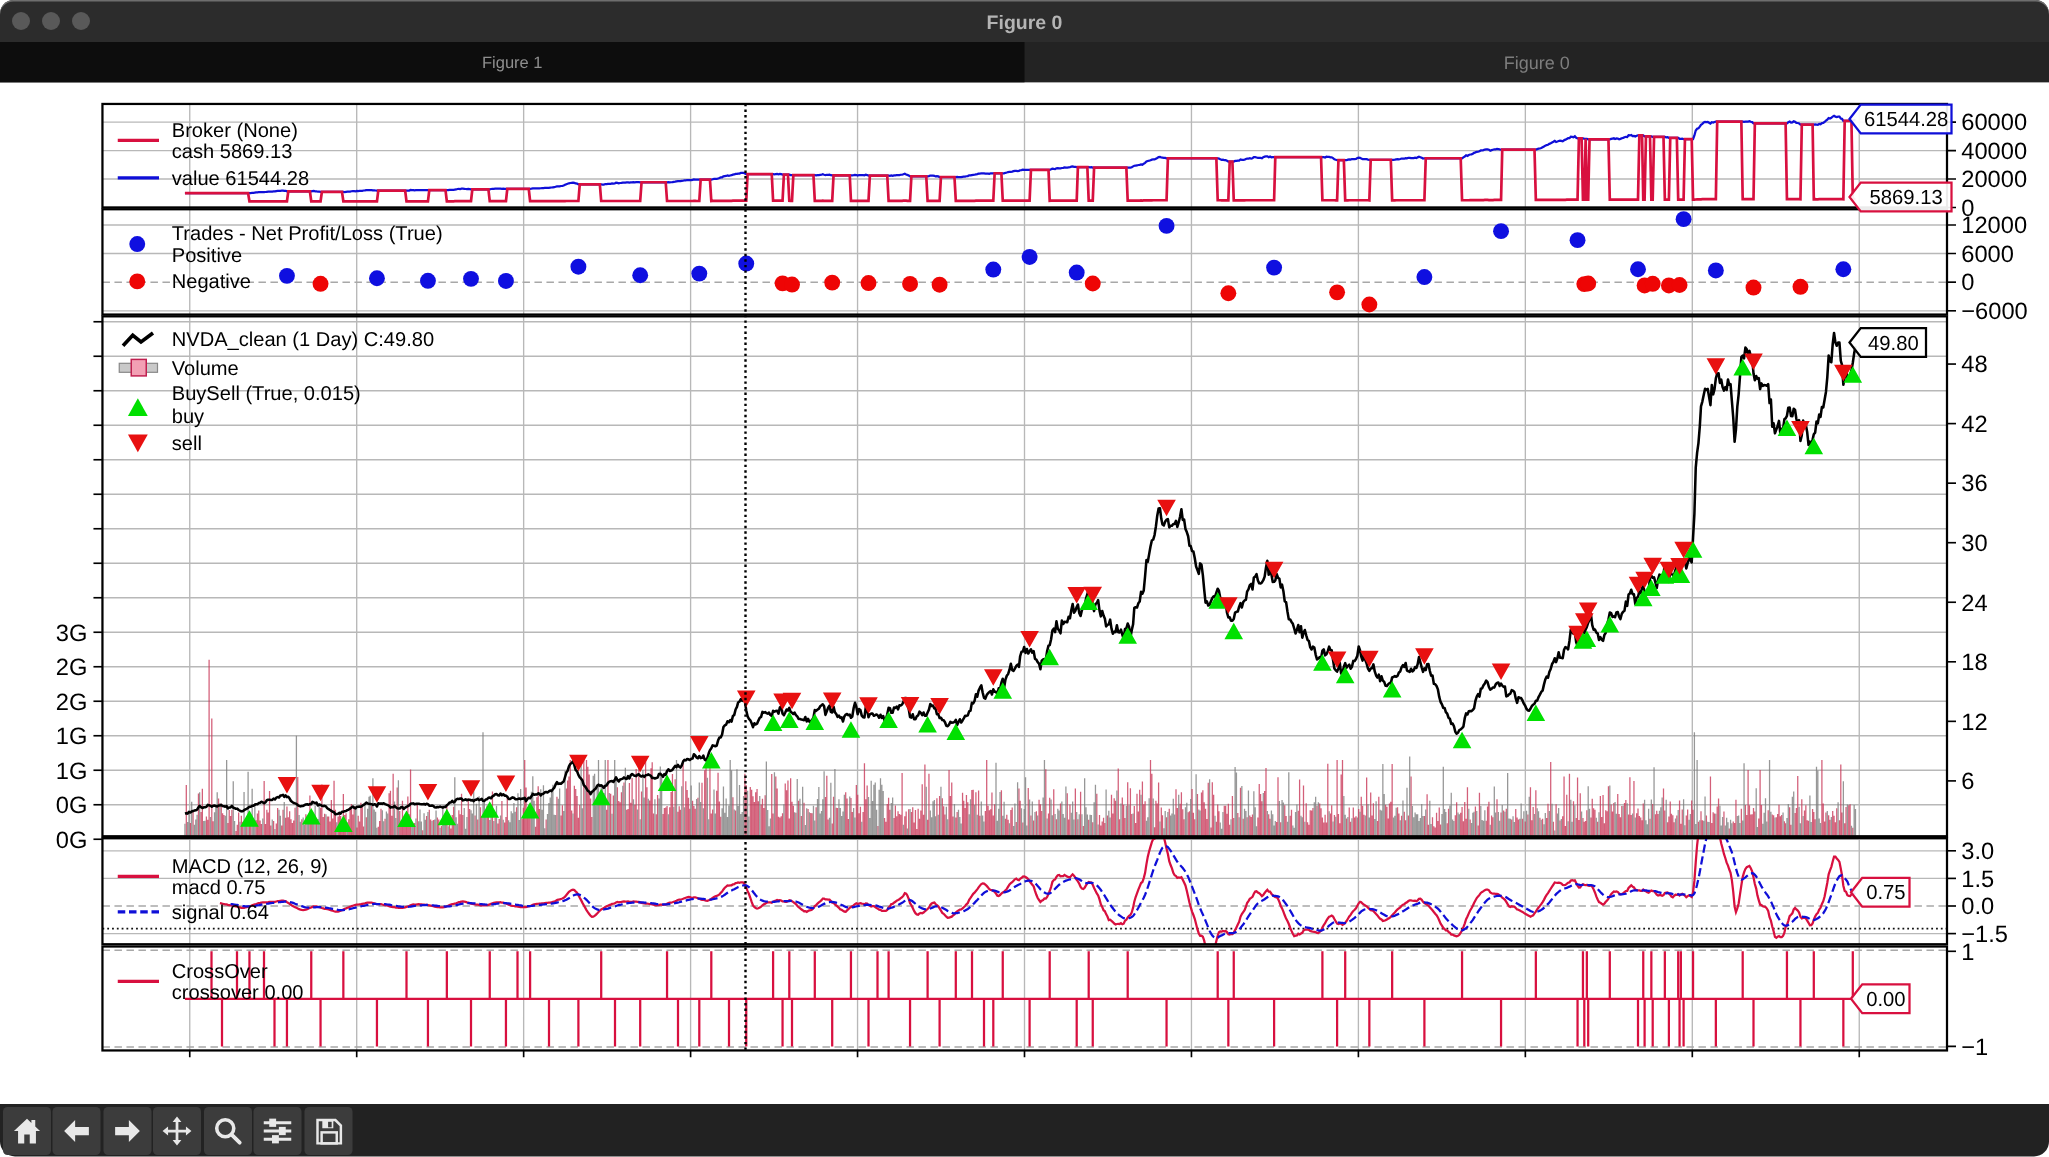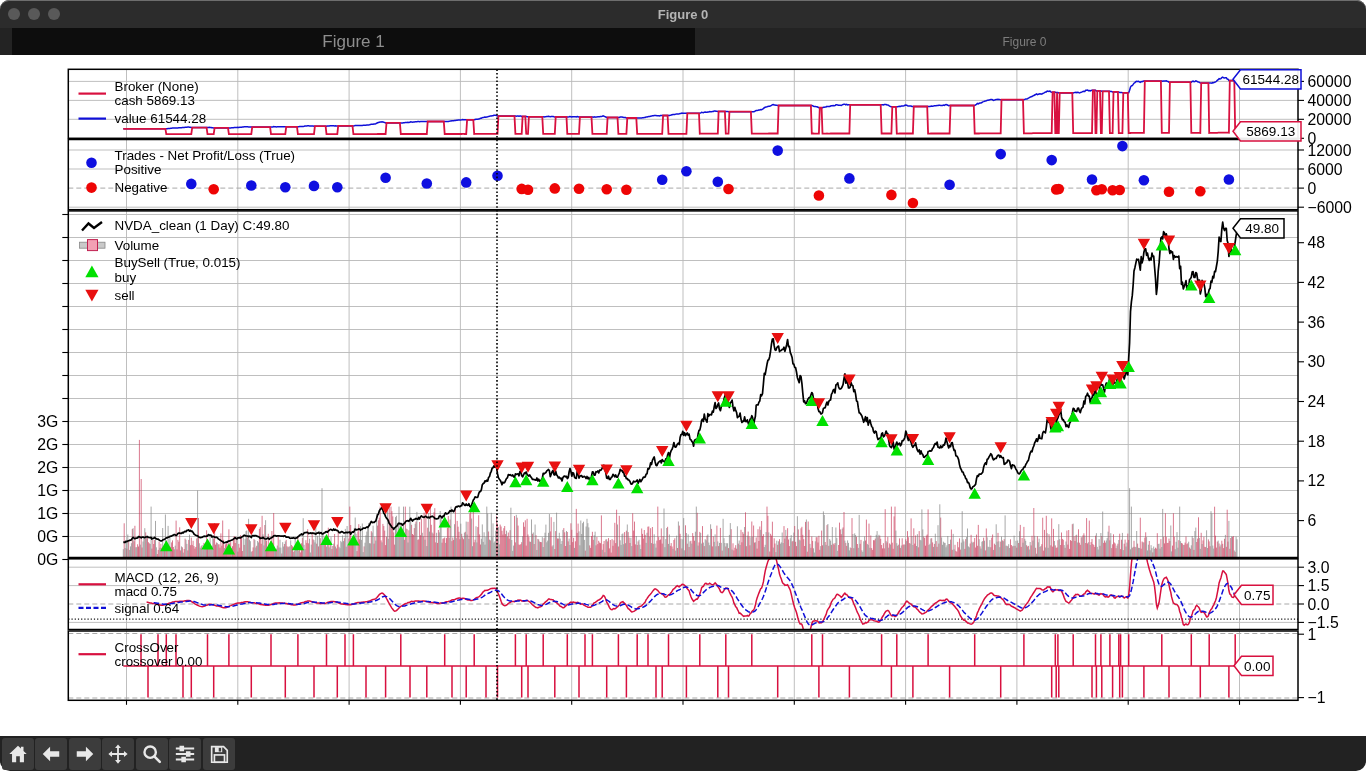--- a/index.html
+++ b/index.html
@@ -1,19 +1,19 @@
 <!DOCTYPE html>
 <html><head><meta charset="utf-8"><style>
 *{margin:0;padding:0;box-sizing:border-box}
 body{width:1366px;height:771px;background:#fff;font-family:"Liberation Sans",sans-serif;position:relative;overflow:hidden}
 .titlebar{position:absolute;top:0;left:0;width:1366px;height:28px;background:#2c2c2c;border-radius:9px 9px 0 0;box-shadow:inset 0 1px 0 #6e6e6e}
 .dot{position:absolute;top:8px;width:12.2px;height:12.2px;border-radius:50%;background:#595959}
 .title{position:absolute;top:0;left:0;width:100%;height:28px;line-height:29px;text-align:center;color:#b4b4b4;font-size:13px;font-weight:bold}
 .tabs{position:absolute;top:28px;left:0;width:1366px;height:27px;background:#232323}
-.tab1{position:absolute;left:12px;top:0;width:683px;height:27px;background:#0d0d0d;color:#8e8e8e;font-size:17px;text-align:center;line-height:28px}
+.tab1{position:absolute;left:0;top:0;width:683px;height:27px;background:#0d0d0d;color:#8e8e8e;font-size:11px;text-align:center;line-height:28px}
 .tab2{position:absolute;left:683px;top:0;width:683px;height:27px;color:#7d7d7d;font-size:12px;text-align:center;line-height:28px}
 .toolbar{position:absolute;top:736px;left:0;width:1366px;height:35px;background:#222;border-radius:0 0 10px 10px}
 .tbtn{position:absolute;top:1.5px;width:32px;height:32px;background:#3c3c3c;border-radius:3px}
 .tbtn svg{position:absolute;left:5px;top:5px}
 </style></head><body>
 <div class="titlebar">
 <div class="dot" style="left:8px"></div>
     <div class="dot" style="left:28px"></div>
     <div class="dot" style="left:48px"></div>
 <div class="title">Figure 0</div>

